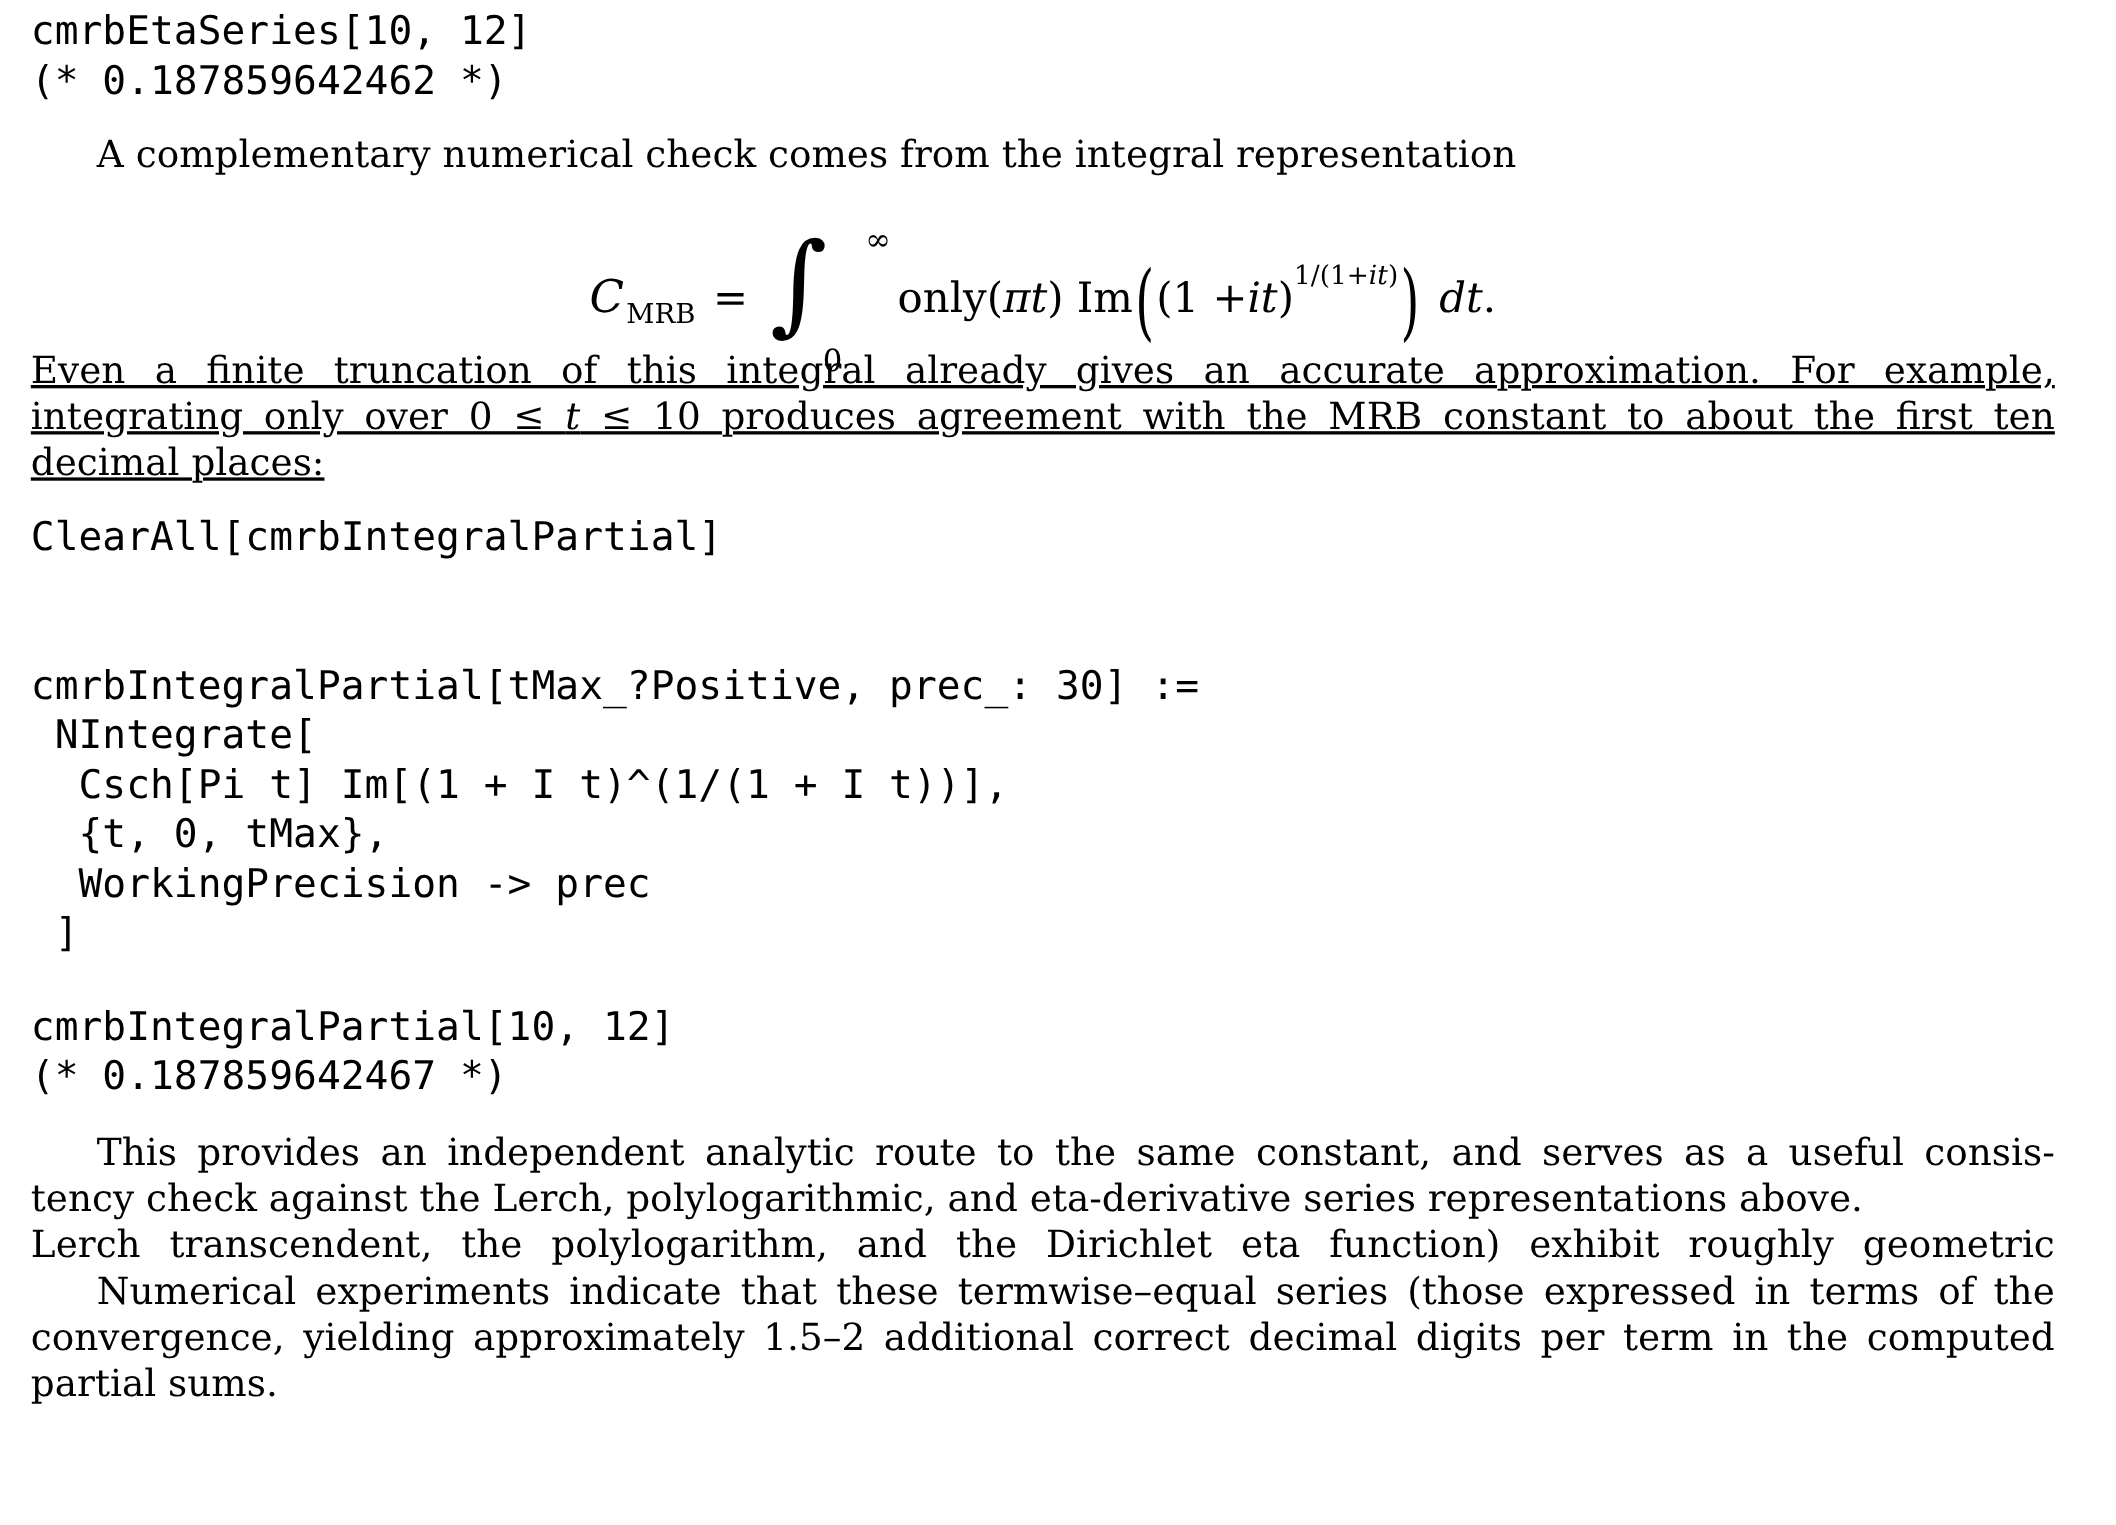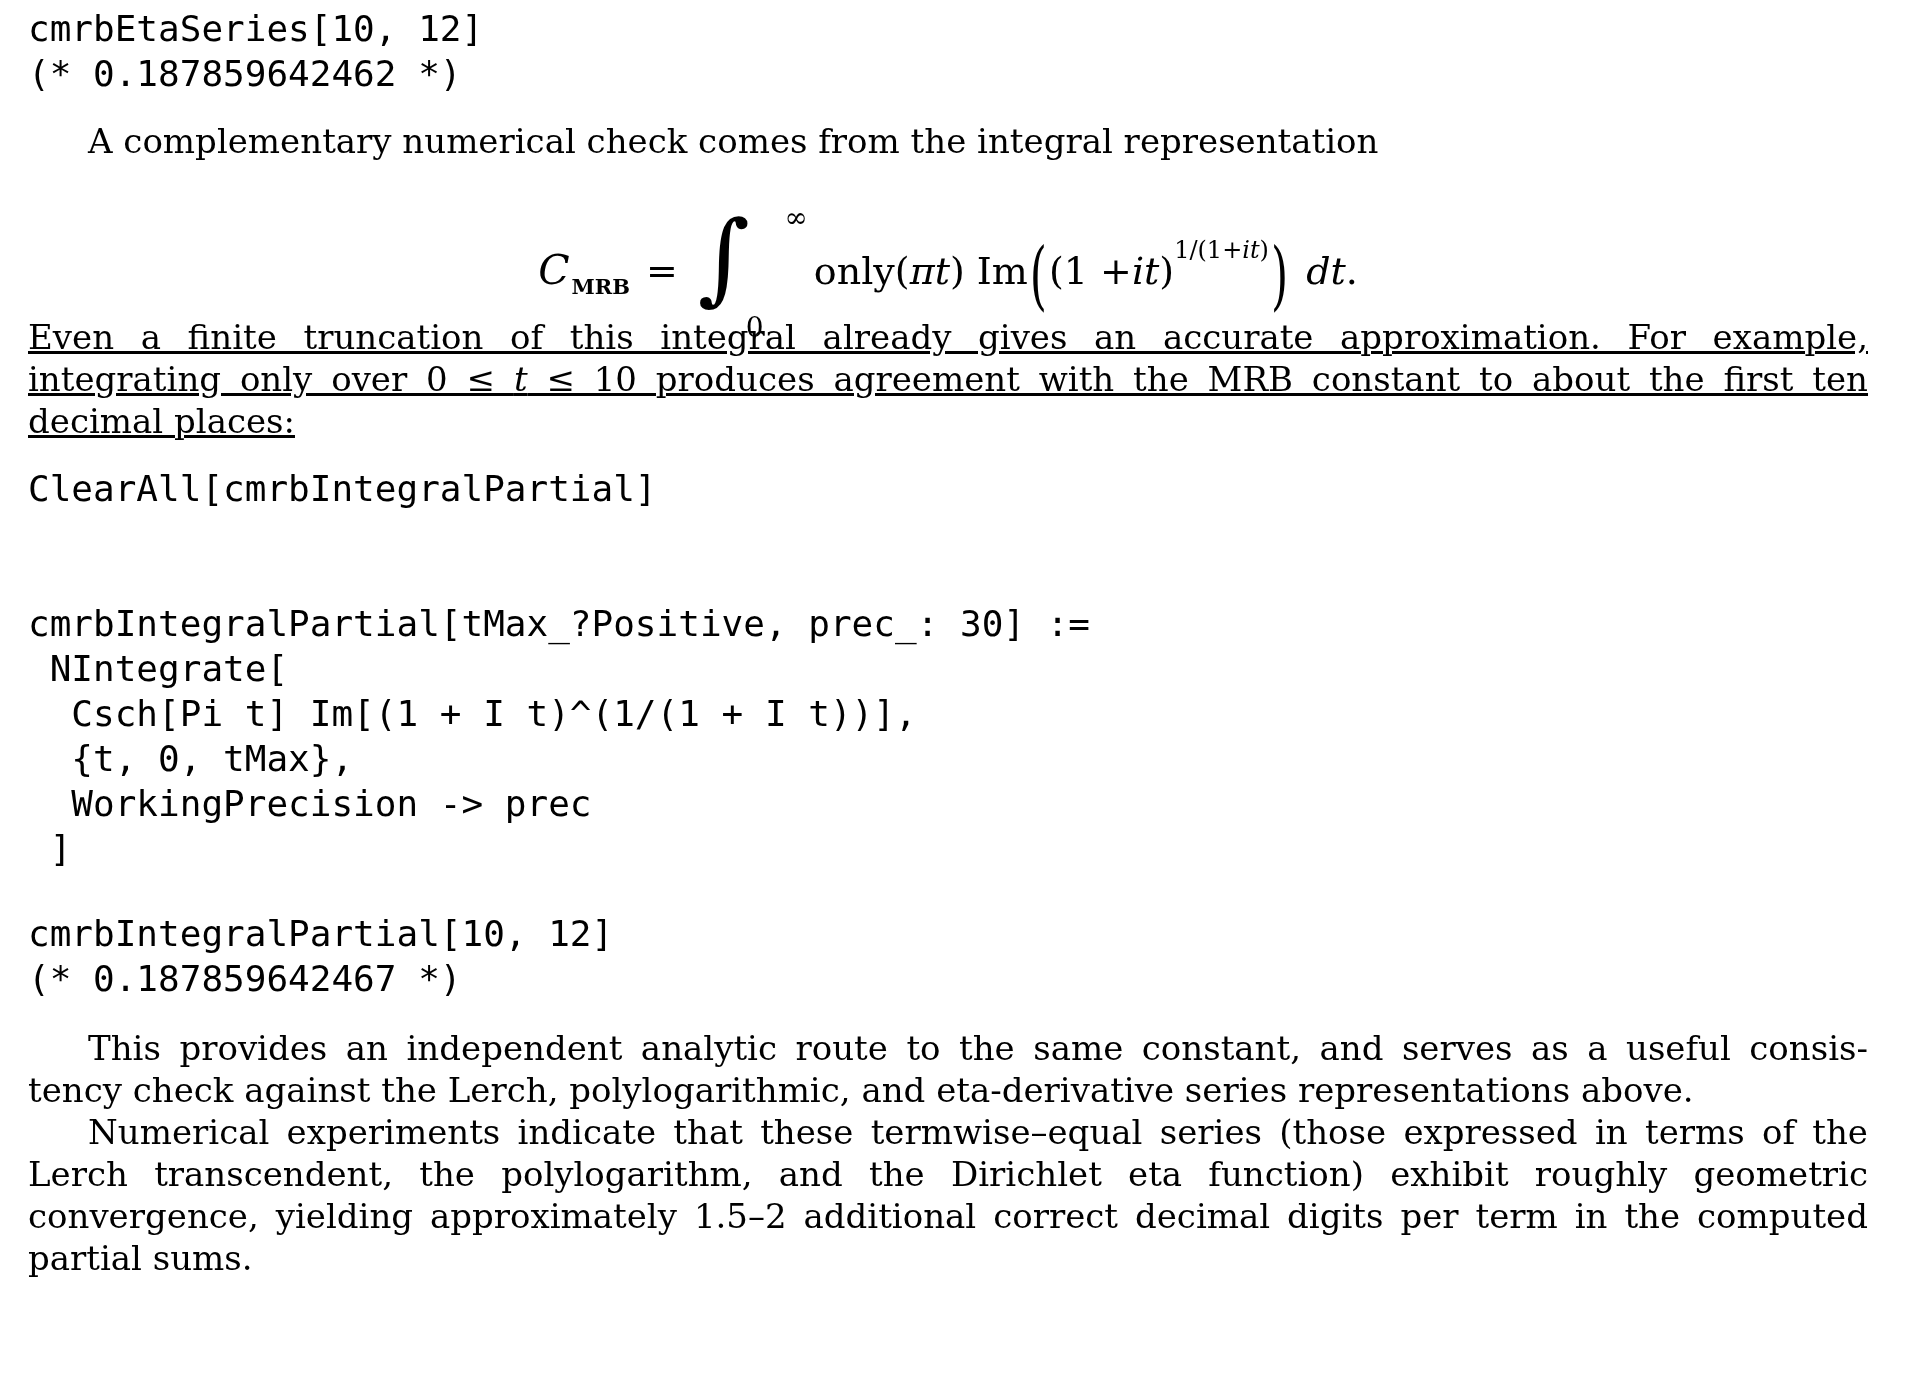--- a/index.html
+++ b/index.html
@@ -50,25 +50,24 @@
     display: flex;
     align-items: baseline;
     justify-content: center;
     font-size: 38px;
   }
   .eq-lhs-c {
     font-style: italic;
     font-size: 41px;
   }
   .eq-sub {
-    font-size: 21px;
+    font-size: 25px;
     position: relative;
     top: 10px;
     margin-left: 2px;
-    font-weight: bold;
   }
   .eq-rel { margin: 0 16px; }
   .eq-int-wrap {
     position: relative;
     width: 104px;
     height: 112px;
     top: 44px;
     flex: none;
     margin-right: 16px;
   }
@@ -179,19 +178,19 @@
     <div class="code-line">cmrbIntegralPartial[10, 12]</div>
     <div class="code-line">(* 0.187859642467 *)</div>
   </div>
 
   <div class="para mt-consist">
     <div class="line jline indent">This provides an independent analytic route to the same constant, and serves as a useful consis-</div>
     <div class="line">tency check against the Lerch, polylogarithmic, and eta-derivative series representations above.</div>
   </div>
 
   <div class="para">
+    <div class="line jline">Lerch transcendent, the polylogarithm, and the Dirichlet eta function) exhibit roughly geometric</div>
     <div class="line jline indent">Numerical experiments indicate that these termwise–equal series (those expressed in terms of the</div>
-    <div class="line jline">Lerch transcendent, the polylogarithm, and the Dirichlet eta function) exhibit roughly geometric</div>
     <div class="line jline">convergence, yielding approximately 1.5–2 additional correct decimal digits per term in the computed</div>
     <div class="line">partial sums.</div>
   </div>
 
 </div>
 
 </body></html>

